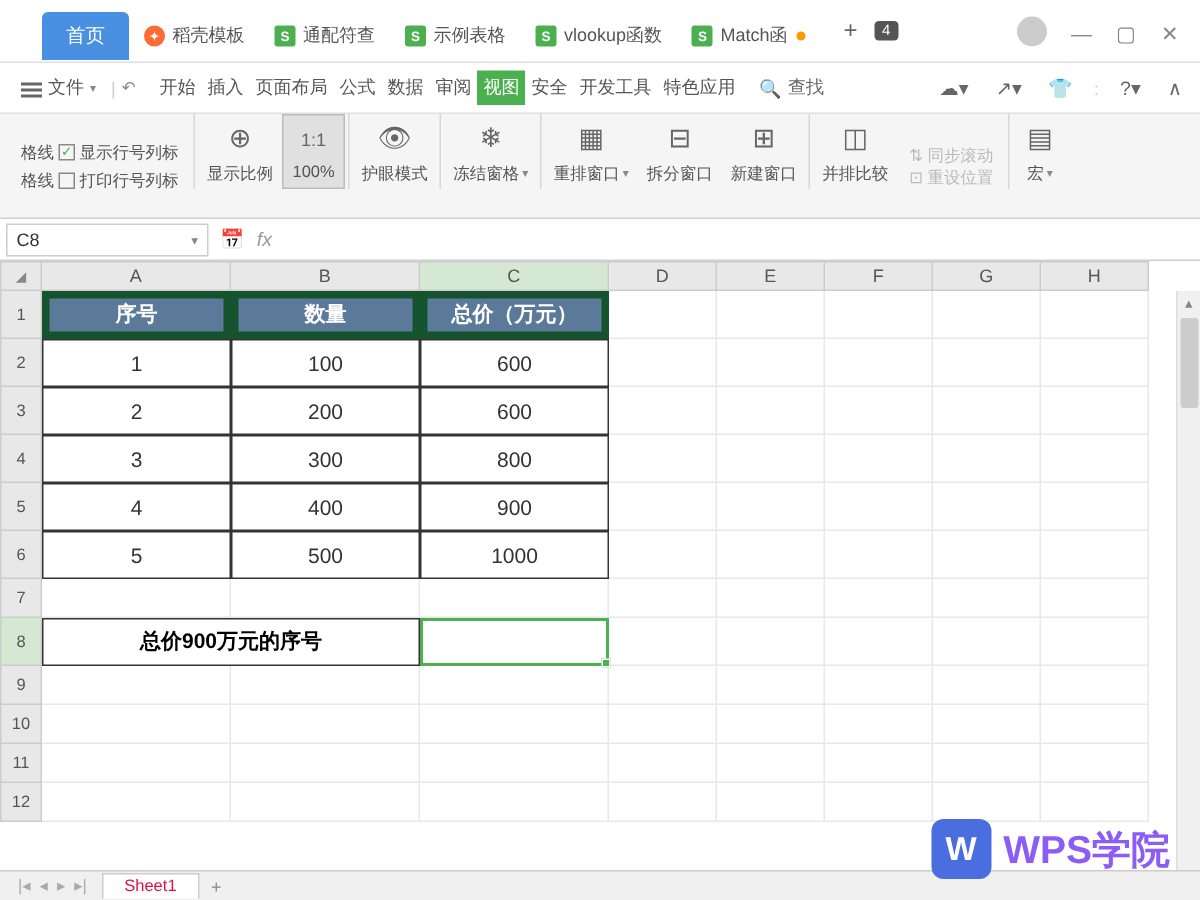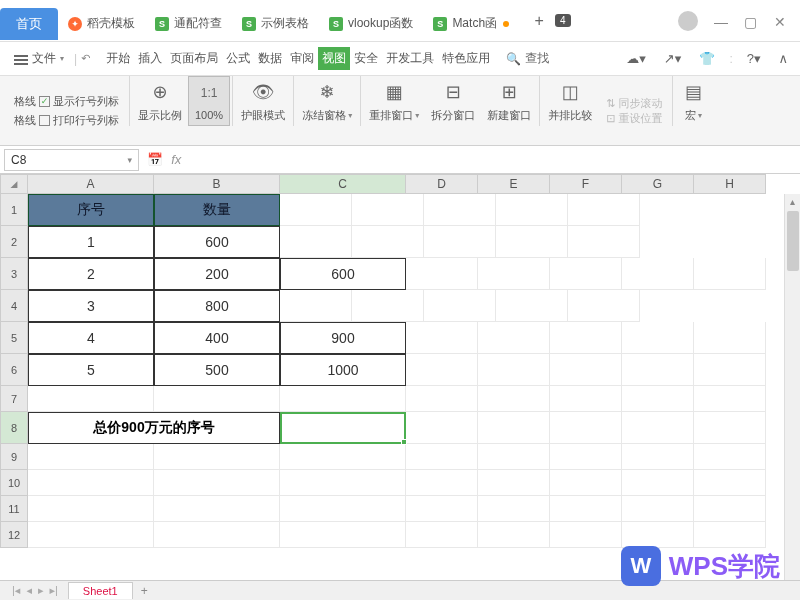--- a/index.html
+++ b/index.html
@@ -1,17 +1,17 @@
 <!DOCTYPE html>
 <html><head>
 <meta charset="utf-8">
 <style>
 *{box-sizing:border-box;margin:0;padding:0;font-family:"Microsoft YaHei","PingFang SC",sans-serif;}
 body{background:#fff;overflow:hidden;width:800px;height:600px;position:relative;}
-.titlebar{height:42px;background:#fff;display:flex;align-items:center;border-bottom:1px solid #e0e0e0;}
+.titlebar{height:42px;background:#fff;display:flex;align-items:center;border-bottom:1px solid #e0e0e0;padding-left:28px;}
 .tab{height:32px;display:flex;align-items:center;padding:0 10px;font-size:12px;color:#555;cursor:pointer;border-top-left-radius:4px;border-top-right-radius:4px;margin-top:6px;}
 .tab.home{background:#4a90e2;color:#fff;padding:0 16px;font-size:13px;}
 .tab-icon{width:14px;height:14px;margin-right:5px;display:inline-flex;align-items:center;justify-content:center;}
 .tab-icon.s{background:#4caf50;color:#fff;font-size:9px;border-radius:2px;font-weight:bold;}
 .tab-icon.d{background:#ff6b35;color:#fff;font-size:9px;border-radius:50%;}
 .tab-dot{width:6px;height:6px;background:#ff9800;border-radius:50%;margin-left:6px;}
 .tab-add{width:24px;height:24px;display:flex;align-items:center;justify-content:center;font-size:16px;color:#666;margin-left:8px;}
 .tab-badge{background:#555;color:#fff;font-size:10px;padding:1px 5px;border-radius:3px;margin-left:4px;}
 .win-controls{margin-left:auto;display:flex;align-items:center;gap:16px;padding-right:12px;}
 .win-btn{width:14px;height:14px;color:#888;font-size:14px;cursor:pointer;}
@@ -49,21 +49,21 @@
 .col-header.sel{background:#d4e8d4;}
 .col-A,.col-B{width:126px;}
 .col-C{width:126px;}
 .col-D,.col-E,.col-F,.col-G,.col-H{width:72px;}
 .row-area{position:absolute;top:20px;left:0;right:0;bottom:0;}
 .row{display:flex;height:32px;}
 .row.short{height:26px;}
 .row-header{width:28px;background:#e8e8e8;border:1px solid #ccc;border-top:none;display:flex;align-items:center;justify-content:center;font-size:11px;color:#555;}
 .row-header.sel{background:#d4e8d4;}
 .cell{border:1px solid #e8e8e8;border-left:none;border-top:none;display:flex;align-items:center;justify-content:center;font-size:14px;background:#fff;}
-.cell.hdr{background:#5b7a9a;color:#0f172a;font-weight:normal;border:1px solid #14532d;}
+.cell.hdr{background:#5b7a9a;color:#ffffff;font-weight:bold;border:5px solid #14532d;}
 .cell.data{border:1px solid #333;color:#333;}
 .cell.merged{border:1px solid #333;font-weight:bold;}
 .cell.selected{border:2px solid #4caf50;position:relative;}
 .sel-handle{position:absolute;right:-3px;bottom:-3px;width:6px;height:6px;background:#4caf50;border:1px solid #fff;}
 .vscroll{position:absolute;right:0;top:194px;bottom:20px;width:16px;background:#f0f0f0;border-left:1px solid #ddd;}
 .vscroll-thumb{width:12px;height:60px;background:#ccc;margin:2px auto;border-radius:2px;}
 .vscroll-arrow{text-align:center;font-size:10px;color:#888;padding:2px 0;}
 .sheet-tabs{position:absolute;bottom:0;left:0;right:0;height:20px;background:#f0f0f0;border-top:1px solid #ccc;display:flex;align-items:center;padding-left:12px;}
 .sheet-nav{display:flex;gap:6px;color:#aaa;font-size:11px;margin-right:10px;}
 .sheet-tab{padding:2px 14px;font-size:11px;color:#d14;border:1px solid #ccc;border-bottom:none;background:#fff;}
@@ -246,29 +246,31 @@
     <div class="col-header col-E">E</div>
     <div class="col-header col-F">F</div>
     <div class="col-header col-G">G</div>
     <div class="col-header col-H">H</div>
   </div>
   <div class="row-area">
     <div class="row">
       <div class="row-header">1</div>
       <div class="cell hdr col-A">序号</div>
       <div class="cell hdr col-B">数量</div>
+      <div class="cell hdr col-C">总价（万元）</div>
       <div class="cell col-D"></div>
         <div class="cell col-E"></div>
         <div class="cell col-F"></div>
         <div class="cell col-G"></div>
         <div class="cell col-H"></div>
     </div>
     <div class="row">
       <div class="row-header">2</div>
       <div class="cell data col-A">1</div>
+      <div class="cell data col-B">100</div>
       <div class="cell data col-C">600</div>
       <div class="cell col-D"></div>
         <div class="cell col-E"></div>
         <div class="cell col-F"></div>
         <div class="cell col-G"></div>
         <div class="cell col-H"></div>
     </div>
     <div class="row">
       <div class="row-header">3</div>
       <div class="cell data col-A">2</div>
@@ -276,20 +278,21 @@
       <div class="cell data col-C">600</div>
       <div class="cell col-D"></div>
         <div class="cell col-E"></div>
         <div class="cell col-F"></div>
         <div class="cell col-G"></div>
         <div class="cell col-H"></div>
     </div>
     <div class="row">
       <div class="row-header">4</div>
       <div class="cell data col-A">3</div>
+      <div class="cell data col-B">300</div>
       <div class="cell data col-C">800</div>
       <div class="cell col-D"></div>
         <div class="cell col-E"></div>
         <div class="cell col-F"></div>
         <div class="cell col-G"></div>
         <div class="cell col-H"></div>
     </div>
     <div class="row">
       <div class="row-header">5</div>
       <div class="cell data col-A">4</div>

